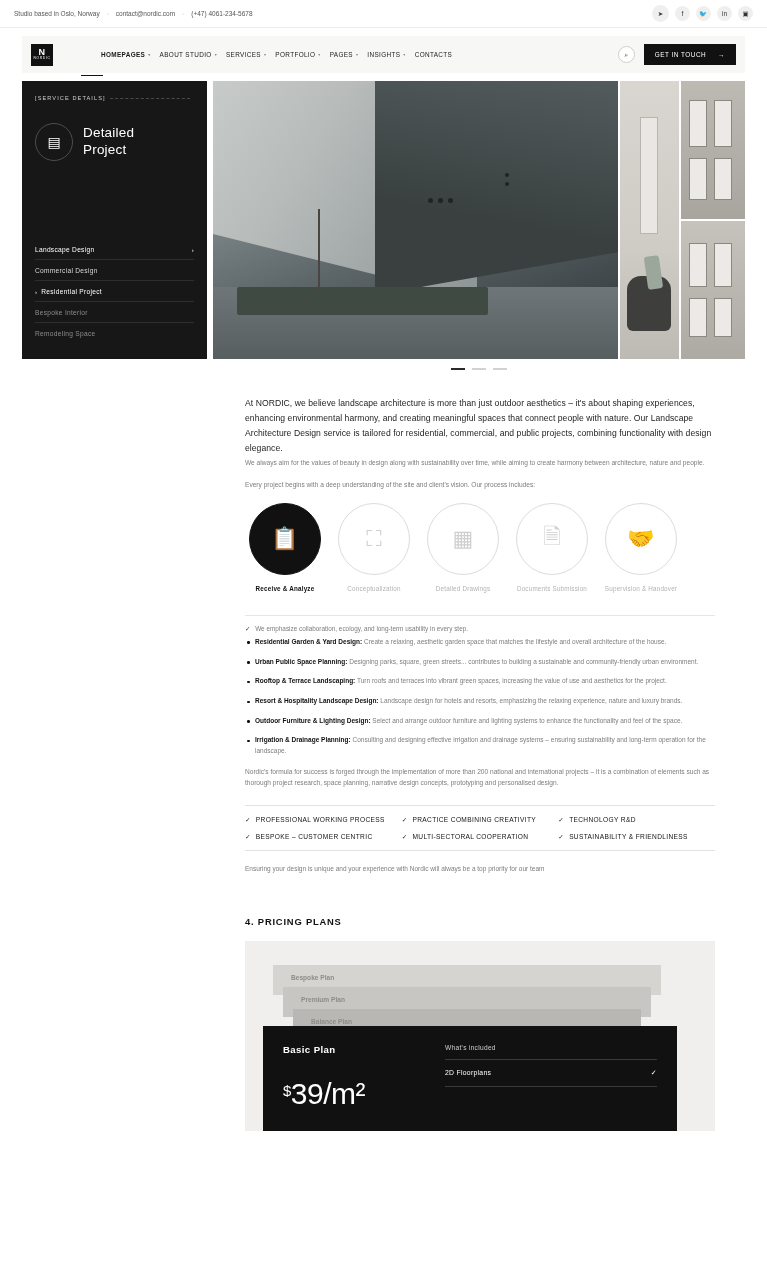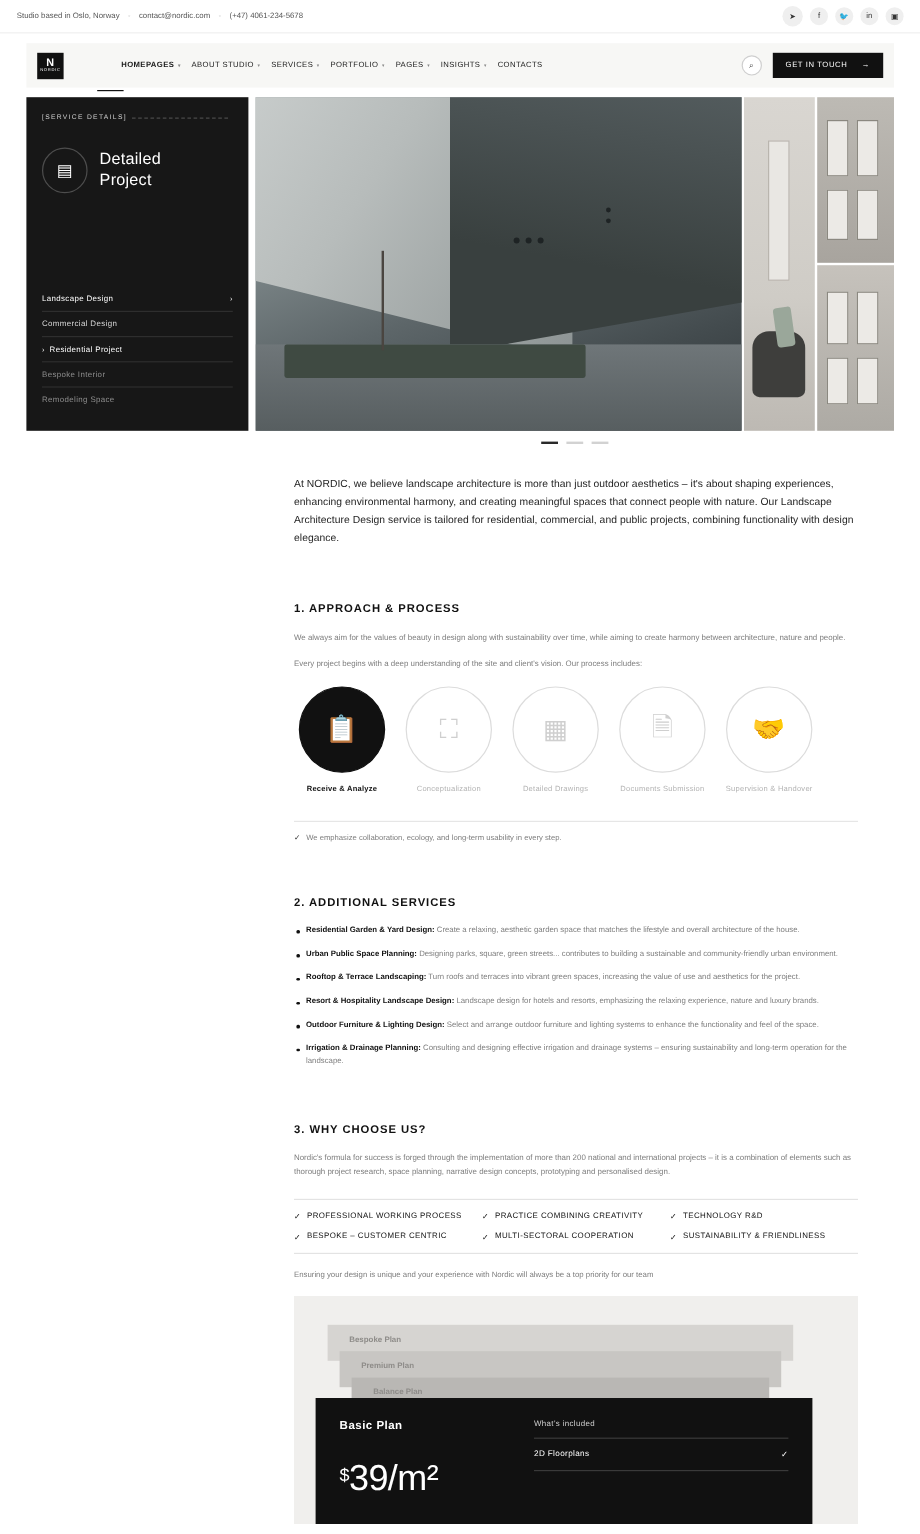--- a/index.html
+++ b/index.html
@@ -506,21 +506,20 @@
       <span class="gd"></span>
       <span class="gd"></span>
     </div>
   </div>
 </div>
 
 <div class="content">
 
   <p class="intro">At NORDIC, we believe landscape architecture is more than just outdoor aesthetics – it's about shaping experiences, enhancing environmental harmony, and creating meaningful spaces that connect people with nature. Our Landscape Architecture Design service is tailored for residential, commercial, and public projects, combining functionality with design elegance.</p>
 
-  <h2 class="sec-title">1. APPROACH &amp; PROCESS</h2>
   <p class="sec-p">We always aim for the values of beauty in design along with sustainability over time, while aiming to create harmony between architecture, nature and people.</p>
   <p class="sec-p">Every project begins with a deep understanding of the site and client's vision. Our process includes:</p>
 
   <div class="process">
     <div class="proc active">
       <div class="circ">📋</div>
       <div class="cap">Receive &amp; Analyze</div>
     </div>
     <div class="proc">
       <div class="circ">⛶</div>
@@ -538,21 +537,20 @@
       <div class="circ">🤝</div>
       <div class="cap">Supervision &amp; Handover</div>
     </div>
   </div>
 
   <div class="note-line">
     <span class="chk">✓</span>
     <span>We emphasize collaboration, ecology, and long-term usability in every step.</span>
   </div>
 
-  <h2 class="sec-title">2. ADDITIONAL SERVICES</h2>
   <ul class="svc">
     <li>
       <b>Residential Garden &amp; Yard Design:</b><span> Create a relaxing, aesthetic garden space that matches the lifestyle and overall architecture of the house.</span>
     </li>
     <li>
       <b>Urban Public Space Planning:</b><span> Designing parks, square, green streets... contributes to building a sustainable and community-friendly urban environment.</span>
     </li>
     <li>
       <b>Rooftop &amp; Terrace Landscaping:</b><span> Turn roofs and terraces into vibrant green spaces, increasing the value of use and aesthetics for the project.</span>
     </li>
@@ -560,21 +558,20 @@
       <b>Resort &amp; Hospitality Landscape Design:</b><span> Landscape design for hotels and resorts, emphasizing the relaxing experience, nature and luxury brands.</span>
     </li>
     <li>
       <b>Outdoor Furniture &amp; Lighting Design:</b><span> Select and arrange outdoor furniture and lighting systems to enhance the functionality and feel of the space.</span>
     </li>
     <li>
       <b>Irrigation &amp; Drainage Planning:</b><span> Consulting and designing effective irrigation and drainage systems – ensuring sustainability and long-term operation for the landscape.</span>
     </li>
   </ul>
 
-  <h2 class="sec-title">3. WHY CHOOSE US?</h2>
   <p class="sec-p">Nordic's formula for success is forged through the implementation of more than 200 national and international projects – it is a combination of elements such as thorough project research, space planning, narrative design concepts, prototyping and personalised design.</p>
 
   <div class="why-grid">
     <div class="why-item">
       <span class="chk">✓</span>
       <span>PROFESSIONAL WORKING PROCESS</span>
     </div>
     <div class="why-item">
       <span class="chk">✓</span>
       <span>PRACTICE COMBINING CREATIVITY</span>
@@ -591,20 +588,21 @@
       <span class="chk">✓</span>
       <span>MULTI-SECTORAL COOPERATION</span>
     </div>
     <div class="why-item">
       <span class="chk">✓</span>
       <span>SUSTAINABILITY &amp; FRIENDLINESS</span>
     </div>
   </div>
   <p class="why-foot">Ensuring your design is unique and your experience with Nordic will always be a top priority for our team</p>
 
+  <h2 class="sec-title">4. PRICING PLANS</h2>
   <div class="pricing-stage">
     <div class="card-ghost g1">
       <span>Bespoke Plan</span>
     </div>
     <div class="card-ghost g2">
       <span>Premium Plan</span>
     </div>
     <div class="card-ghost g3">
       <span>Balance Plan</span>
     </div>

